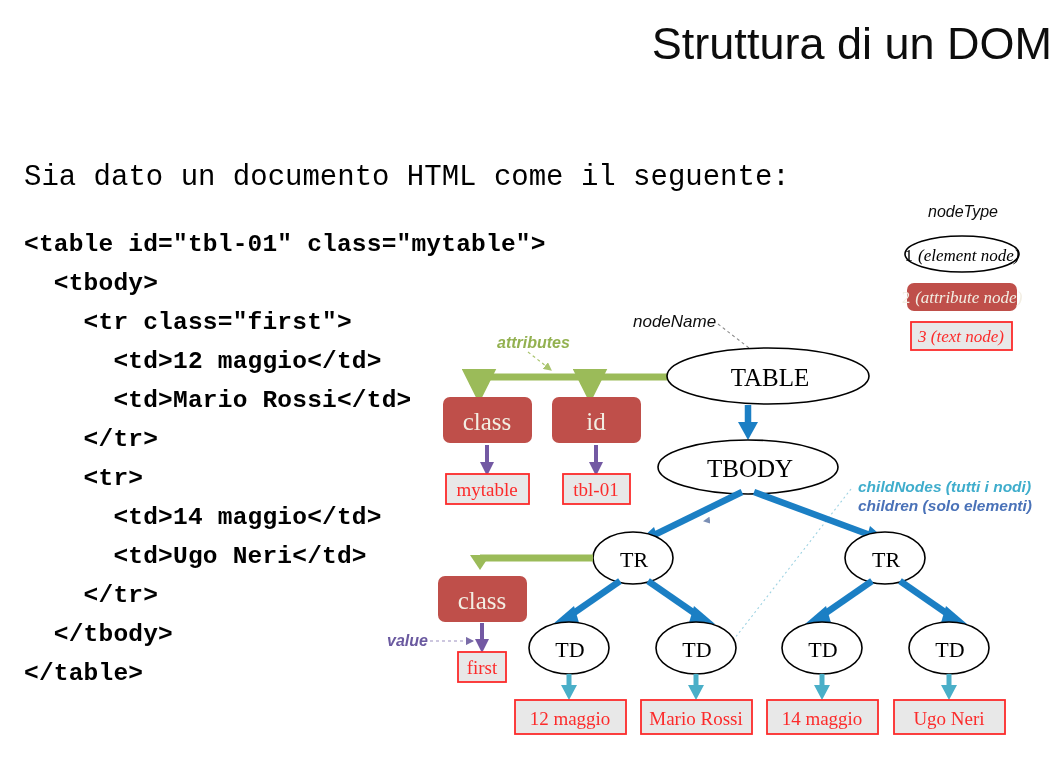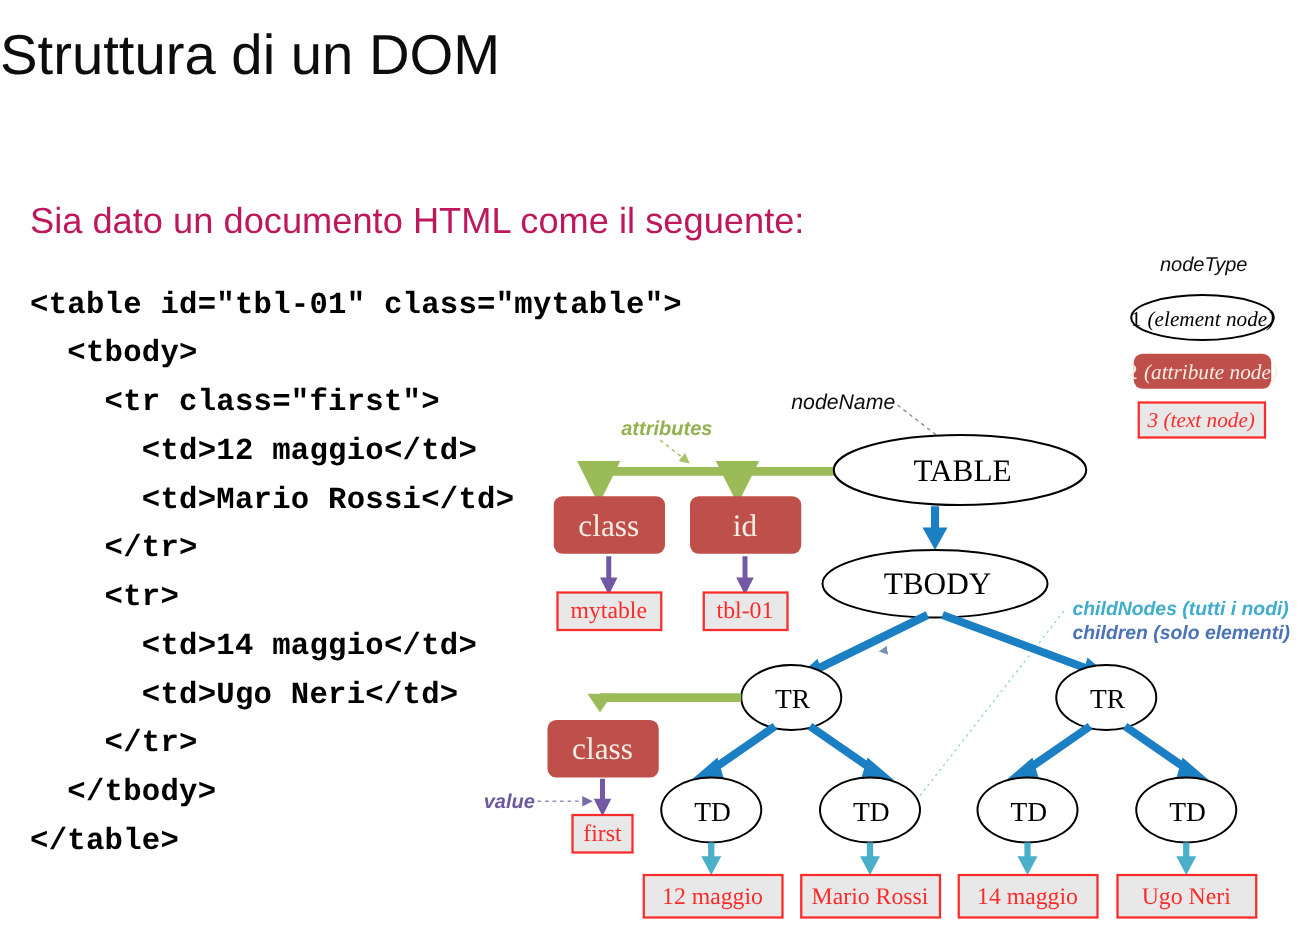--- a/index.html
+++ b/index.html
@@ -22,38 +22,38 @@
     width: 1052px;
     height: 757px;
   }
 
   
   #slide-title {
     position: absolute;
     left: 0;
     top: 18px;
     width: 1052px;
-    text-align: left;
+    text-align: right;
     font-family: "Liberation Sans", sans-serif;
     font-size: 45px;
     font-weight: 400;
     letter-spacing: 0px;
     color: #0d0d0d;
     white-space: nowrap;
   }
 
   
   #intro-line {
     position: absolute;
     left: 24px;
     top: 161px;
-    font-family: Liberation Sans, sans-serif;
+    font-family: Liberation Mono, monospace;
     font-size: 29px;
     font-weight: 400;
-    color: #be185d;
+    color: #000000;
     white-space: nowrap;
   }
 
   
   #code-block {
     position: absolute;
     left: 24px;
     top: 200px;
     font-family: "Liberation Mono", monospace;
     font-size: 24.5px;

